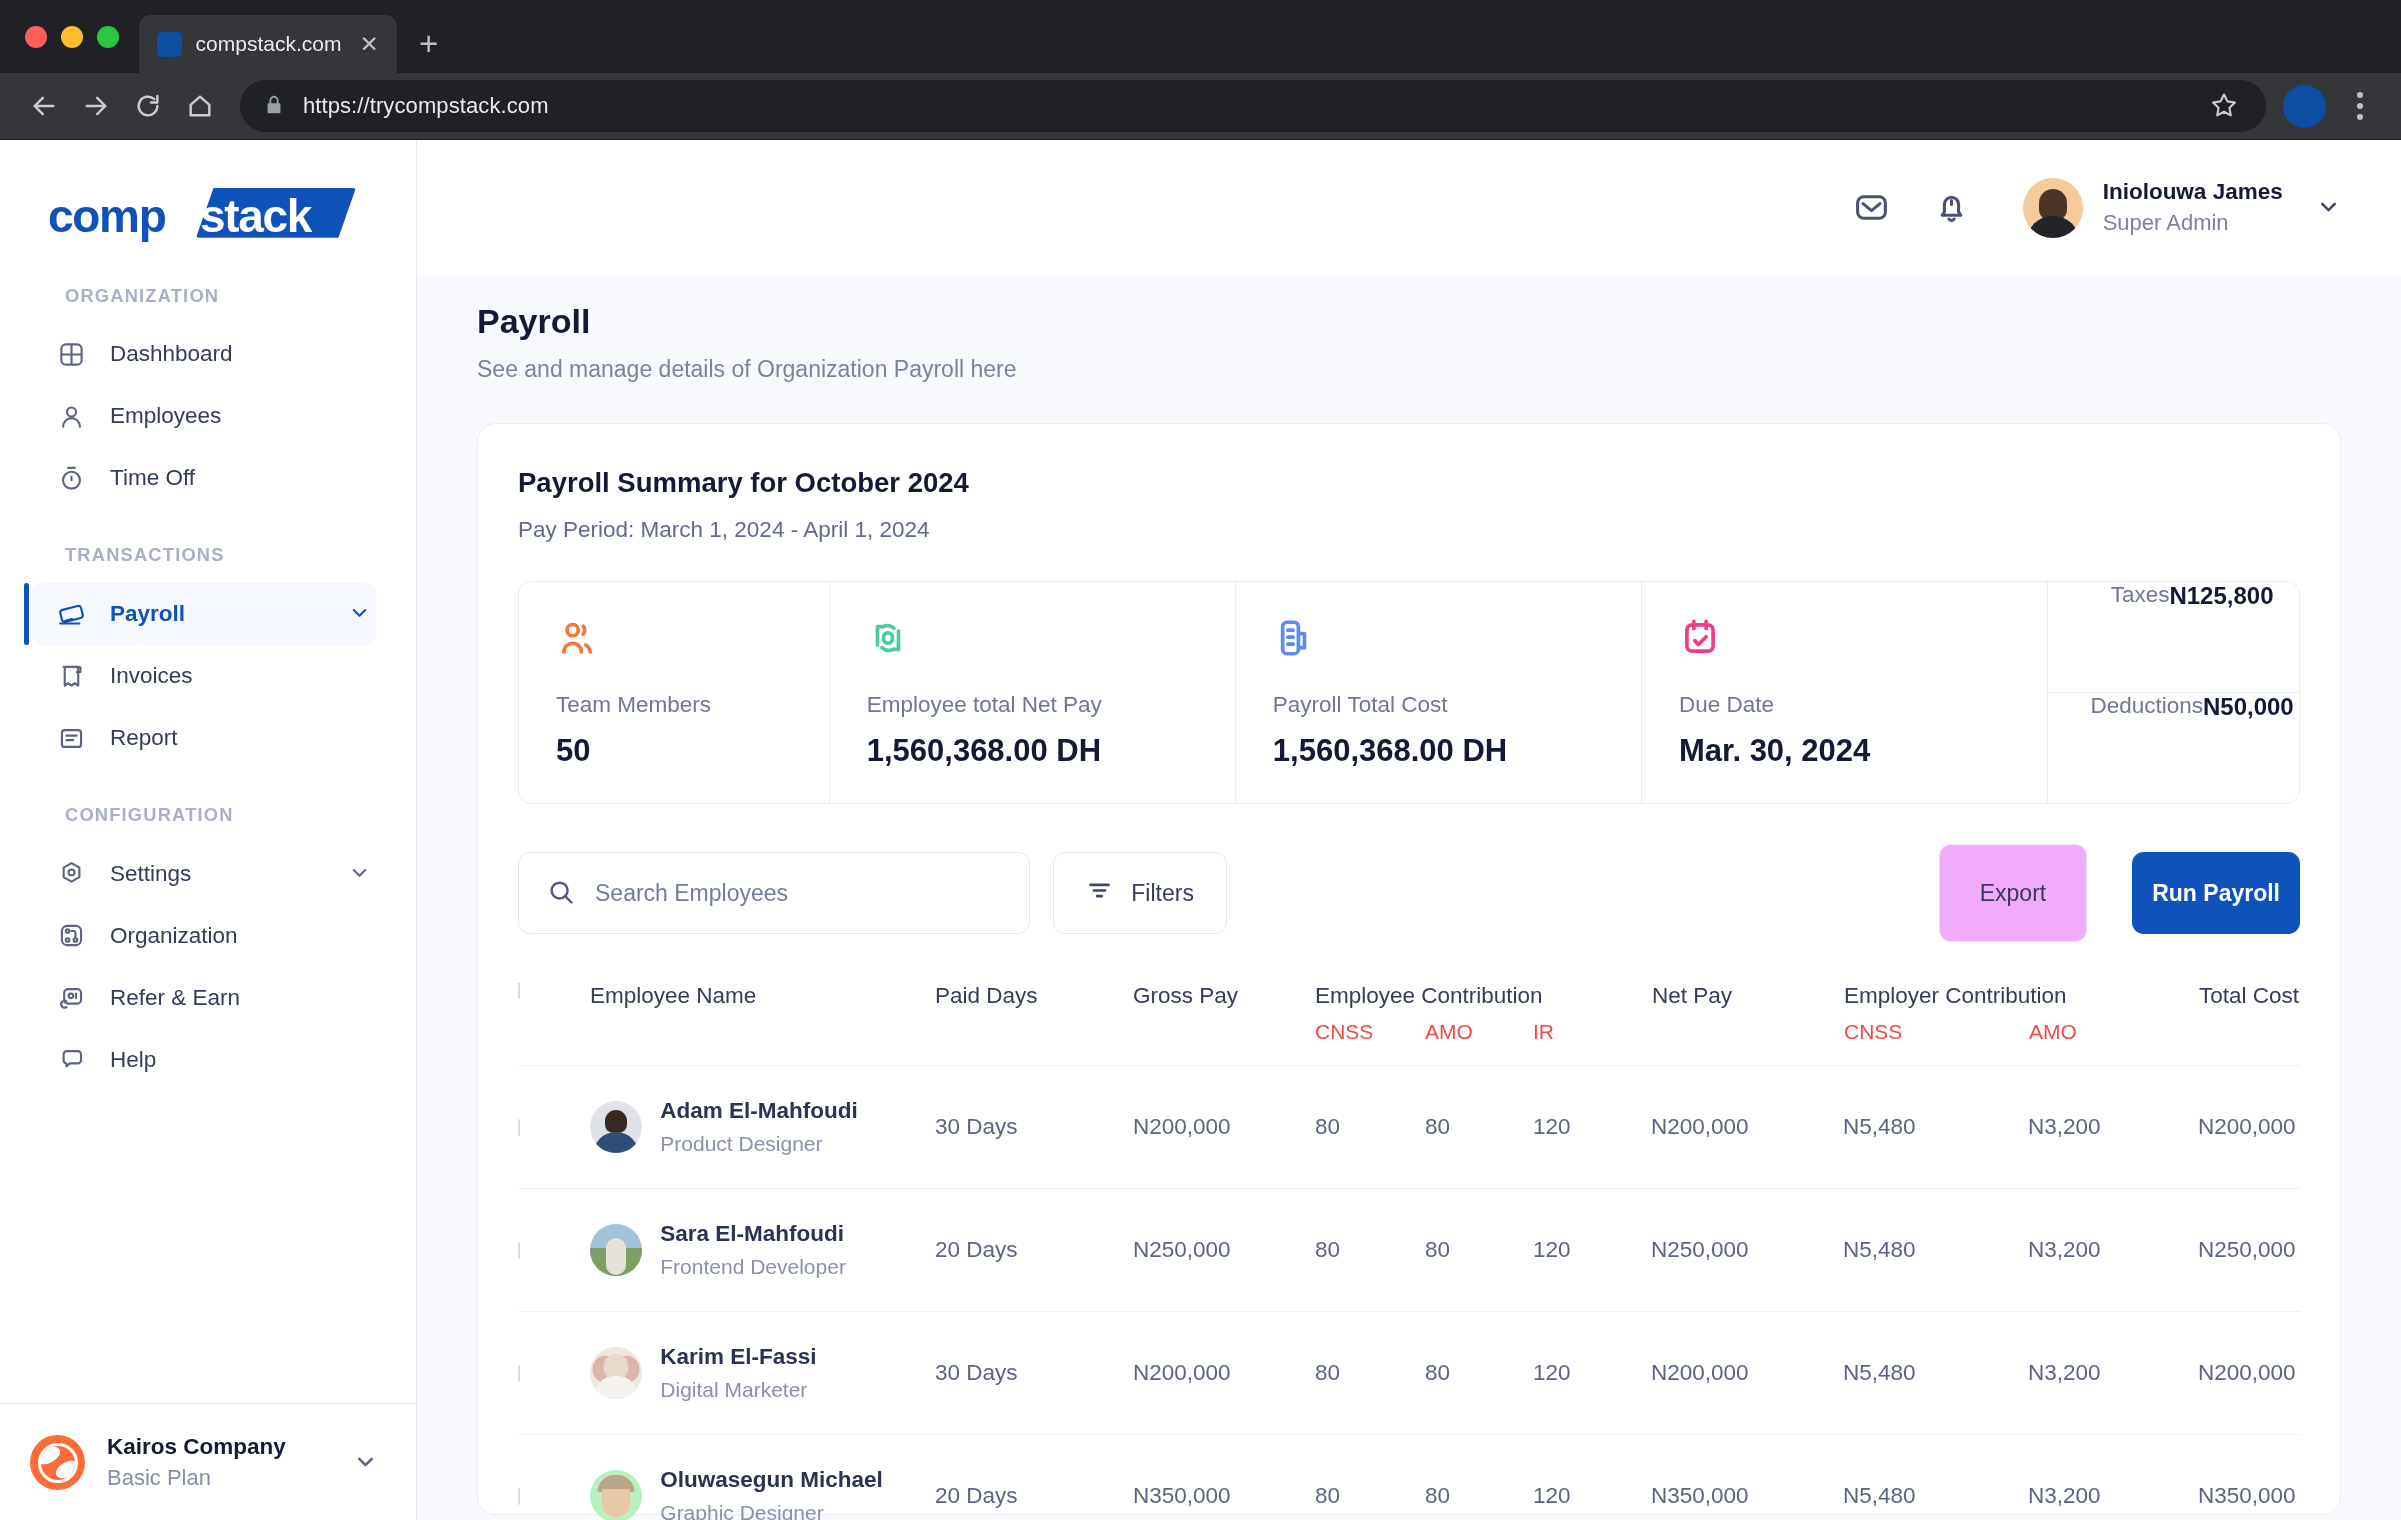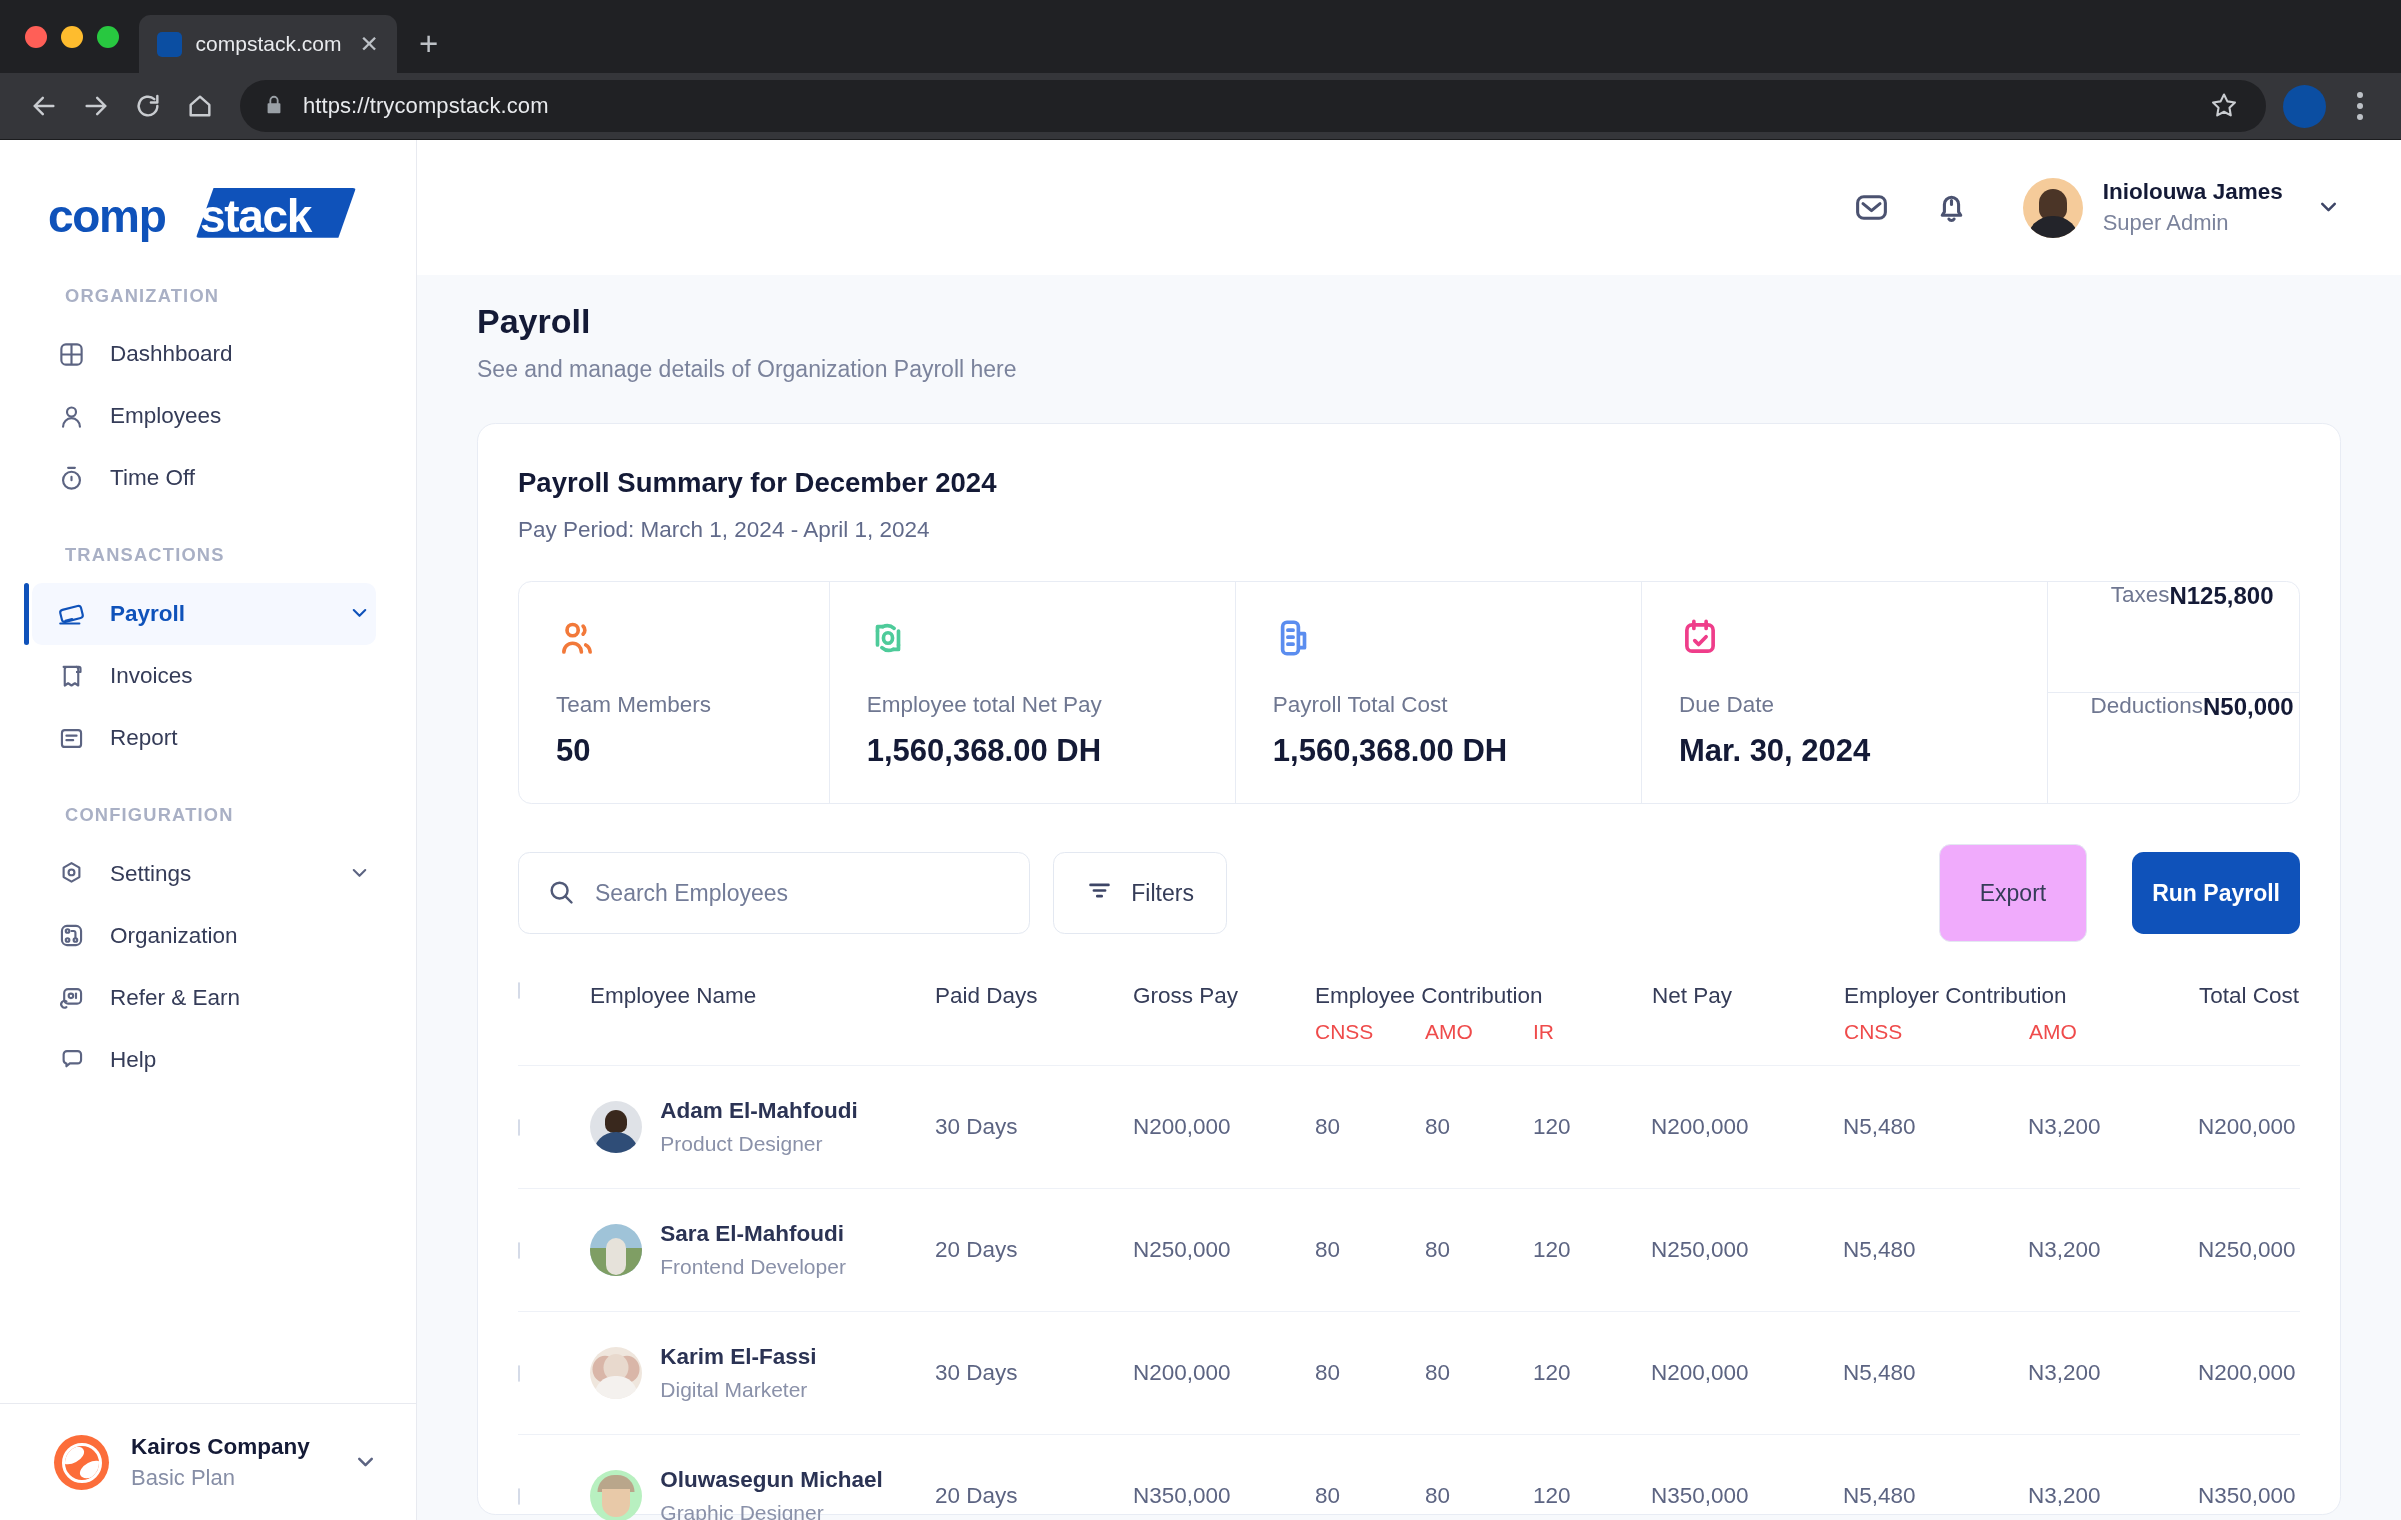--- a/index.html
+++ b/index.html
@@ -102,21 +102,21 @@
   .nav-item.active .ico svg { stroke: #0f52ba; }
   .nav-item.active .chev svg { stroke: #0f52ba; }
   .nav-item.active::before {
     content: ""; position: absolute; left: -8.3px; top: 0; bottom: 0;
     width: 5px; border-radius: 3.3px; background: #0f52ba;
   }
 
   #org-switcher {
     position: absolute; left: 0; right: 0; bottom: 0; height: 118px;
     border-top: 0.8px solid #e8eaf0;
-    display: flex; align-items: center; gap: 22px; padding: 0 38px 0 54px;
+    display: flex; align-items: center; gap: 22px; padding: 0 38px 0 30px;
     cursor: pointer; background: #ffffff;
   }
   #org-avatar {
     width: 55px; height: 55px; border-radius: 50%; flex: 0 0 auto;
     background: #fc6d3a; display: flex; align-items: center; justify-content: center;
   }
   #org-avatar .ring { width: 40px; height: 40px; border-radius: 50%; border: 3.3px solid #ffffff; position: relative; overflow: hidden; }
   #org-avatar .ring::before, #org-avatar .ring::after {
     content: ""; position: absolute; width: 25px; height: 15px; background: #ffffff; border-radius: 50%;
   }
@@ -482,21 +482,21 @@
             </svg>
         </span>
       </span>
     </header>
 
     <div id="content">
       <h1 id="page-title">Payroll</h1>
       <div id="page-sub">See and manage details of Organization Payroll here</div>
 
       <section id="card">
-        <div id="card-title">Payroll Summary for December 2024</div>
+        <div id="card-title">Payroll Summary for October 2024</div>
         <div id="card-period">Pay Period: March 1, 2024 - April 1, 2024</div>
 
         <div id="stats">
           <div class="stat">
             <div class="sicon">
               <svg width="42" height="42" viewBox="0 0 24 24" stroke="#f2793a">
                   <circle cx="9.5" cy="7.5" r="3.2"></circle>
                   <path d="M4.5 20a5 5 0 0 1 10 0" stroke-linecap="round"></path>
                   <path d="M15.5 5.2a3.2 3.2 0 0 1 0 4.6M17 16a5 5 0 0 1 2.5 4" stroke-linecap="round"></path>
                 </svg>

